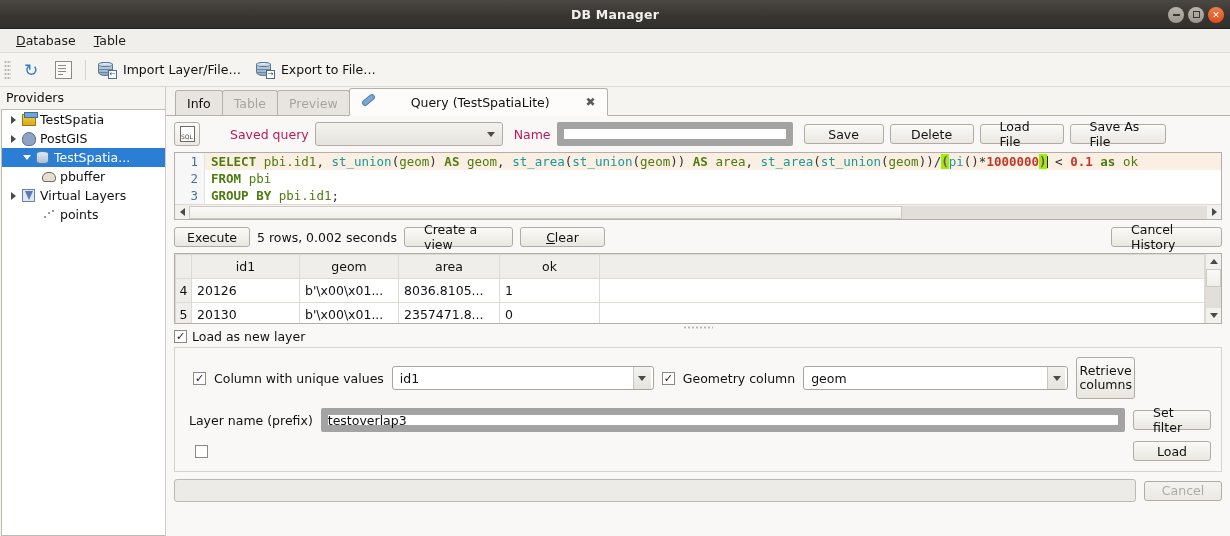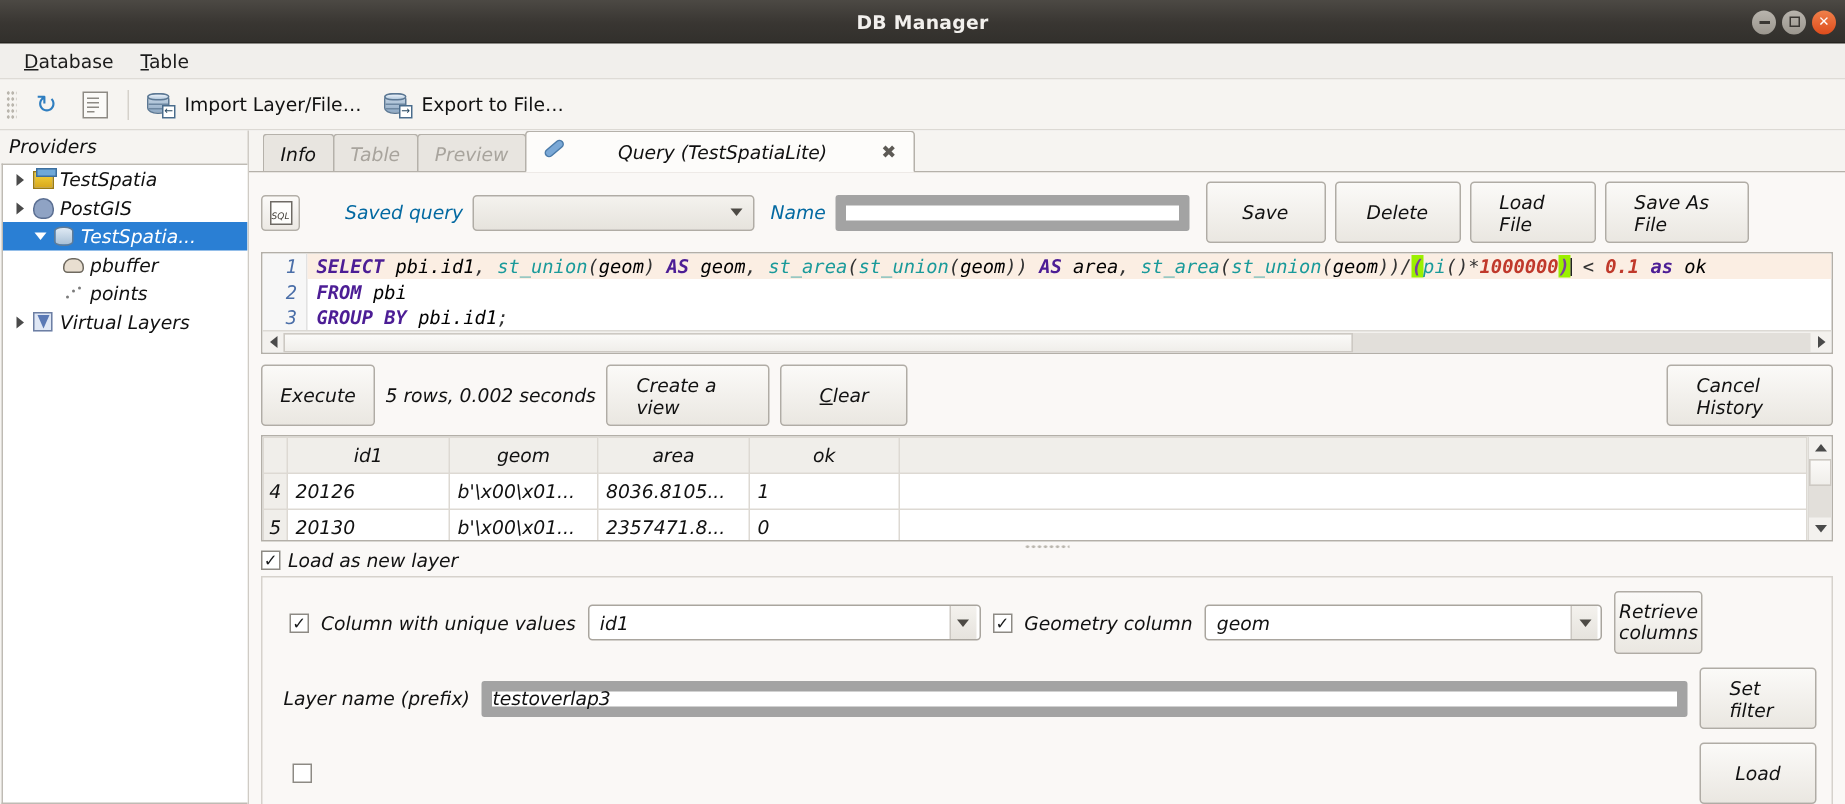--- a/index.html
+++ b/index.html
@@ -64,21 +64,21 @@
   .dbicon .ln { position:absolute; left:2px; width:13px; height:1px; background:#6d87a1; }
   .dbicon .badge { position:absolute; right:0; bottom:0; width:9px; height:9px;
      background:#fff; border:1px solid #4a6c8c; font-size:7px; line-height:7px; color:#26465f; text-align:center; }
   
   .refresh { width:18px; height:18px; color:#2f7ec0; font-size:17px; line-height:18px; text-align:center; }
   
   .sqlwin { width:17px; height:18px; border:1px solid #8d8a84; background:#fbfaf8; position:relative; }
   .sqlwin i { position:absolute; left:2px; height:1px; background:#8d8a84; width:8px; display:block; }
 
   
-  .body { display: flex; height: 449px; font-style: italic; }
+  .body { display: flex; height: 449px; }
 
   
   .left { width: 166px; background: #f6f4f1; border-right: 1px solid #cfcbc5;
           display:flex; flex-direction: column; }
   .providers-label { padding: 3px 6px 4px 6px; font-size: 12.5px; }
   .tree { flex: 1; background: #ffffff; border: 1px solid #bfbbb4; border-right:none; margin-left: 1px;
           overflow: hidden; position: relative; }
   .tnode { display: flex; align-items: center; height: 19px; padding-left: 4px; font-size: 12.5px; white-space: nowrap; }
   .tnode.sel { background: #2a7fd4; color: #fff; }
   .arrow { width: 14px; display:flex; align-items:center; justify-content:center; }
@@ -126,46 +126,46 @@
 
   
   .pane { flex:1; background:#faf8f6; padding: 6px 8px 0 8px; display:flex; flex-direction:column; }
 
   
   .row { display:flex; align-items:center; gap:6px; }
   .sqlbtn { width:26px;height:24px;border:1px solid #b3afa8;background:linear-gradient(180deg,#fbfaf8,#ecE9e4);
             border-radius:3px;display:flex;align-items:center;justify-content:center;}
   .sqlbtn .gl { width:15px;height:16px;border:1px solid #6e6a64;background:#fdfdfb;font-size:6px;
             display:flex;align-items:flex-end;justify-content:center;color:#44403a;padding-bottom:1px;}
-  .lbl { font-size: 12.5px; color:#0369a1; }
+  .lbl { font-size: 12.5px; color:#be185d; }
   .combo { height: 24px; border:1px solid #b0aca5; background:linear-gradient(180deg,#f4f2ee,#e6e3dd);
            border-radius:3px; display:flex; align-items:center; padding:0 2px 0 7px; font-size:12.5px; position:relative;}
   .combo .val { flex:1; overflow:hidden; white-space:nowrap; }
   .combo .cbtn { width:18px;height:22px;display:flex;align-items:center;justify-content:center;}
   .caret { width:0;height:0;border-left:4px solid transparent;border-right:4px solid transparent;border-top:5px solid #4d4a45;}
   .input { height: 24px; border:7px solid #a3a3a3; background:#fff; border-radius:2px;
            display:flex;align-items:center;padding:0 0;font-size:12.5px; }
-  .btn { height: 41px; border:1px solid #b0aca5; background:linear-gradient(180deg,#fbfaf8,#eae7e1);
+  .btn { height: 20px; border:1px solid #b0aca5; background:linear-gradient(180deg,#fbfaf8,#eae7e1);
          border-radius:3px; display:flex;align-items:center;justify-content:center;padding:0 19px;font-size:12.5px;}
   .btn.disabled { color:#b0aca5; background: linear-gradient(180deg,#f5f3f0,#ecE9e4); }
   .btn .u { text-decoration: underline; }
 
   
   .editor { margin-top: 6px; border:1px solid #b3afa8; background:#fff; height: 68px;
             display:flex; flex-direction:column; overflow:hidden; }
   .ed-lines { flex:1; display:flex; font-family:"DejaVu Sans Mono","Liberation Mono",monospace; font-size:12.5px; }
   .gutter { width: 30px; background:#f7f7f7; border-right:1px solid #e2e2e2; color:#4a6ea8; text-align:right;
             padding-right:6px; }
   .gutter div { height: 17px; line-height: 17px; }
   .code { flex:1; position:relative; }
   .cl { height:17px; line-height:17px; white-space:pre; padding-left:6px; }
   .cl.cur { background:#fbeee3; }
-  .kw { color:#4c1d95; font-weight:bold; }
+  .kw { color:#4d7c0f; font-weight:bold; }
   .fn { color:#1a9a9a; }
-  .id { color:#000000; }
+  .id { color:#4d7c0f; }
   .num { color:#c0392b; font-weight:bold; }
   .op { color:#333; }
   .hl { background:#9bf000; color:#7a3fa0; font-weight:bold; }
   .caretbar { display:inline-block; width:1px; height:12px; background:#222; vertical-align:-2px; }
 
   .hscroll { height: 15px; background:#f3f1ee; border-top:1px solid #dcd9d4; display:flex; align-items:center; }
   .hs-arrow { width:14px; height:14px; display:flex; align-items:center; justify-content:center; }
   .hs-track { flex:1; height:13px; background:#e2dfda; position:relative; }
   .hs-thumb { position:absolute; left:0; top:0; height:13px; width:70%;
               background:linear-gradient(180deg,#fbfaf8,#f0eeea); border:1px solid #cdc9c3; }
@@ -305,39 +305,39 @@
           <div class="tlabel">TestSpatia...</div>
         </div>
 
         <div class="tnode ind3">
           <div class="ticon">
               <div class="ic-poly"></div>
             </div>
           <div class="tlabel">pbuffer</div>
         </div>
 
+        <div class="tnode ind1">
+          <div class="arrow">
+              <div class="ar-r"></div>
+            </div>
+          <div class="ticon">
+              <div class="ic-vl"></div>
+            </div>
+          <div class="tlabel">Virtual Layers</div>
+        </div>
+
         <div class="tnode ind3">
           <div class="ticon">
             <div class="ic-pts">
                 <b style="left:2px;top:7px"></b>
                 <b style="left:6px;top:3px"></b>
                 <b style="left:10px;top:1px"></b>
               </div>
           </div>
           <div class="tlabel">points</div>
-        </div>
-
-        <div class="tnode ind1">
-          <div class="arrow">
-              <div class="ar-r"></div>
-            </div>
-          <div class="ticon">
-              <div class="ic-vl"></div>
-            </div>
-          <div class="tlabel">Virtual Layers</div>
         </div>
 
       </div>
     </div>
 
     <div class="right">
 
       <div class="tabs">
         <div class="tab">
           <span>Info</span>

